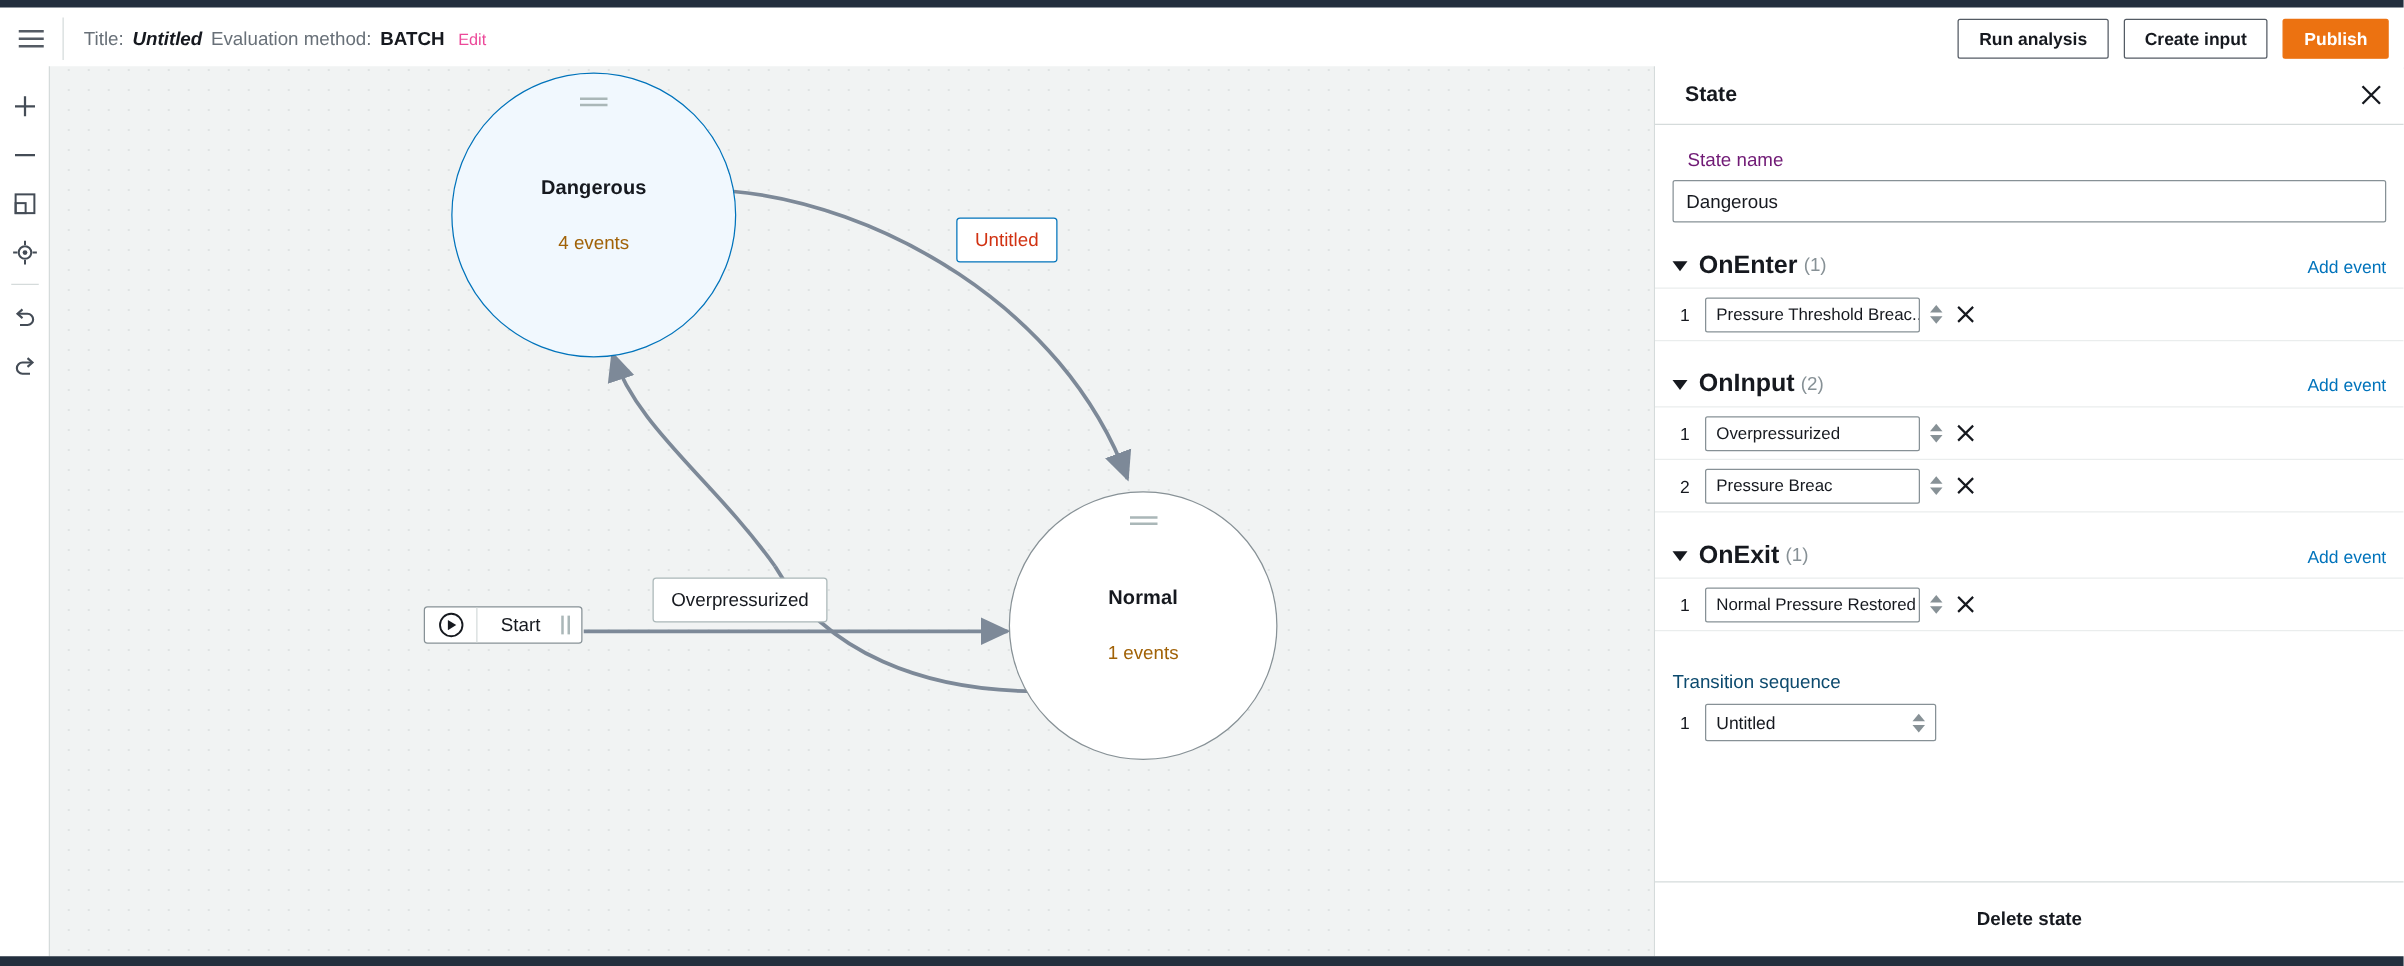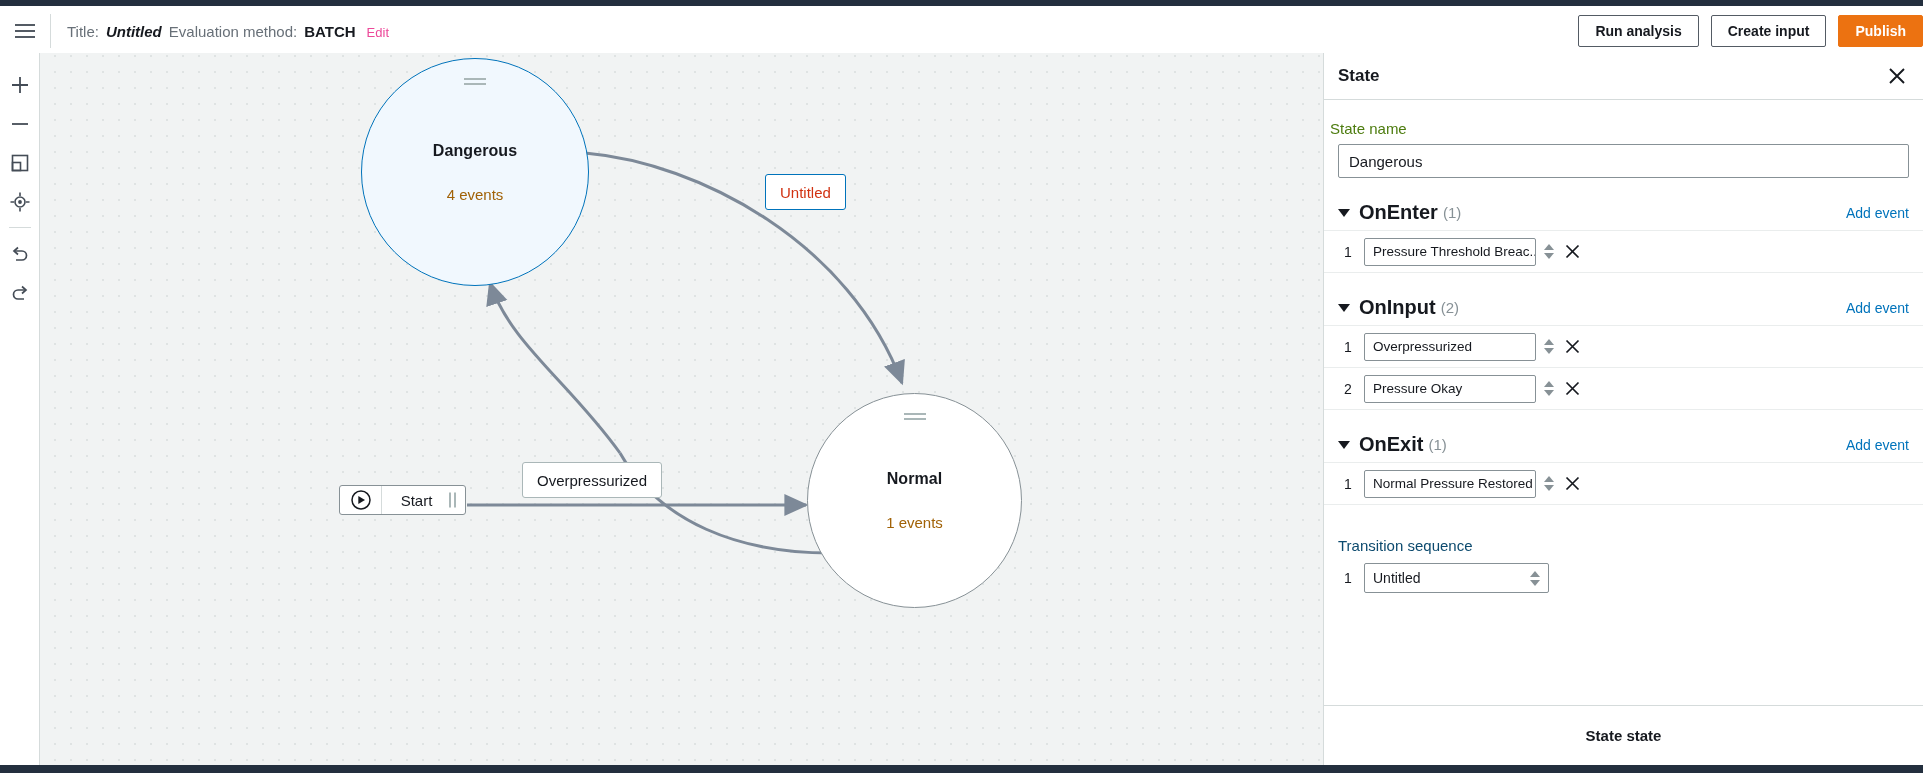--- a/index.html
+++ b/index.html
@@ -33,21 +33,21 @@
     display: flex; flex-direction: column; align-items: center; justify-content: center;
     gap: 4px; cursor: pointer;
   }
   .hamburger span { display: block; width: 20px; height: 2px; background: #545b64; }
   .hdr-divider { width: 1px; height: 34px; background: #d5dbdb; margin-right: 16px; }
   .hdr-meta { display: flex; align-items: baseline; gap: 7px; font-size: 15px; white-space: nowrap; }
   .hdr-label { color: #687078; }
   .hdr-title-val { color: #16191f; font-style: italic; font-weight: bold; }
   .hdr-method-val { color: #16191f; font-weight: bold; }
   .hdr-edit { color: #ec4899; font-size: 13px; cursor: pointer; margin-left: 4px; }
-  .hdr-actions { margin-left: auto; display: flex; align-items: center; gap: 12px; }
+  .hdr-actions { margin-left: auto; display: flex; align-items: center; gap: 12px; padding-right: 12px; }
   .btn {
     height: 32px; padding: 0 16px; font-size: 14px; font-weight: bold;
     border-radius: 2px; display: inline-flex; align-items: center; justify-content: center;
     cursor: pointer; white-space: nowrap;
   }
   .btn-normal { background: #ffffff; color: #16191f; border: 1px solid #545b64; }
   .btn-primary { background: #ec7211; color: #ffffff; border: 1px solid #ec7211; }
 
   
   .left-toolbar {
@@ -124,27 +124,27 @@
   .start-grip span { display: block; width: 2px; height: 15px; background: #aab7b8; }
 
   
   .panel {
     position: absolute; left: 1323px; top: 53px; width: 600px; height: 712px;
     background: #ffffff; border-left: 1px solid #d5dbdb;
     display: flex; flex-direction: column;
   }
   .panel-header {
     height: 47px; min-height: 47px; display: flex; align-items: center;
-    padding: 0 16px 0 14px; border-bottom: 1px solid #d5dbdb;
+    padding: 0 16px 0 24px; border-bottom: 1px solid #d5dbdb;
   }
   .panel-title { font-size: 17px; font-weight: bold; color: #16191f; }
   .panel-close { margin-left: auto; cursor: pointer; color: #16191f; display: flex; }
   .panel-body { flex: 1; overflow: hidden; padding-top: 20px; }
 
-  .field-label { font-size: 15px; color: #4d7c0f; padding: 0 6px; margin-bottom: 7px; }
+  .field-label { font-size: 15px; color: #701a75; padding: 0 26px; margin-bottom: 7px; }
   .text-input {
     margin: 0 14px; height: 34px; border: 1px solid #879196; border-radius: 2px;
     background: #ffffff; display: flex; align-items: center; padding: 0 10px;
     font-size: 15px; color: #16191f; cursor: text;
   }
 
   .section-header {
     display: flex; align-items: center; padding: 0 14px; margin-top: 23px; margin-bottom: 6px;
   }
   .caret { width: 0; height: 0; border-left: 6px solid transparent; border-right: 6px solid transparent;
@@ -359,21 +359,21 @@
               <div class="spin-dn"></div>
             </div>
           <div class="row-remove">
             <svg width="17" height="17" viewBox="0 0 17 17">
                 <path d="M2.5 2.5 L14.5 14.5 M14.5 2.5 L2.5 14.5" stroke="#16191f" stroke-width="1.7"></path>
               </svg>
           </div>
         </div>
         <div class="event-row">
           <div class="event-idx">2</div>
-          <div class="event-input">Pressure Okay</div>
+          <div class="event-input">Pressure Breac</div>
           <div class="spinner">
               <div class="spin-up"></div>
               <div class="spin-dn"></div>
             </div>
           <div class="row-remove">
             <svg width="17" height="17" viewBox="0 0 17 17">
                 <path d="M2.5 2.5 L14.5 14.5 M14.5 2.5 L2.5 14.5" stroke="#16191f" stroke-width="1.7"></path>
               </svg>
           </div>
         </div>
@@ -408,18 +408,18 @@
           <span>Untitled</span>
           <div class="select-spinner">
               <div class="spin-up"></div>
               <div class="spin-dn"></div>
             </div>
         </div>
       </div>
     </div>
 
     <div class="panel-footer">
-      <div class="delete-state">State state</div>
+      <div class="delete-state">Delete state</div>
     </div>
   </div>
 
   <div class="bottom-strip"></div>
 </div>
 
 </body></html>

